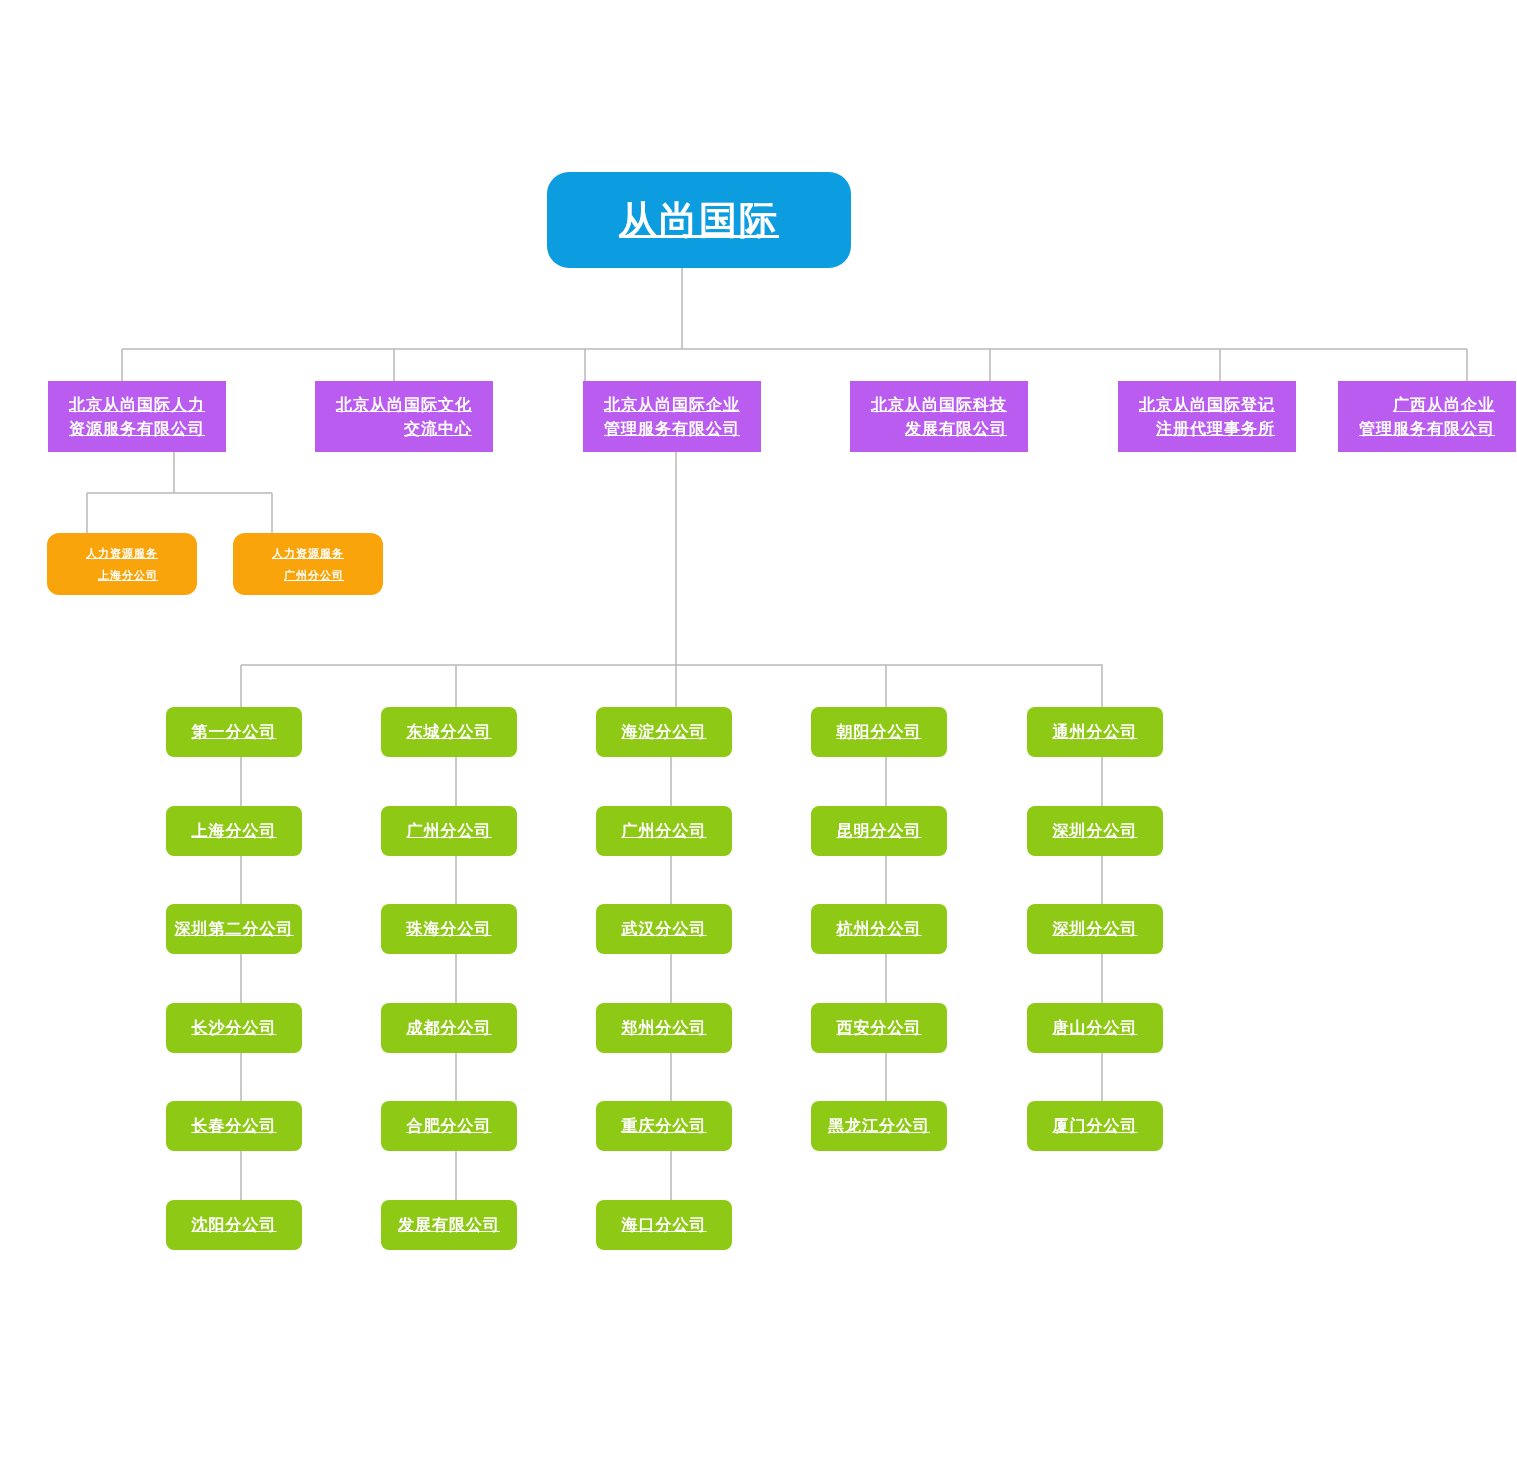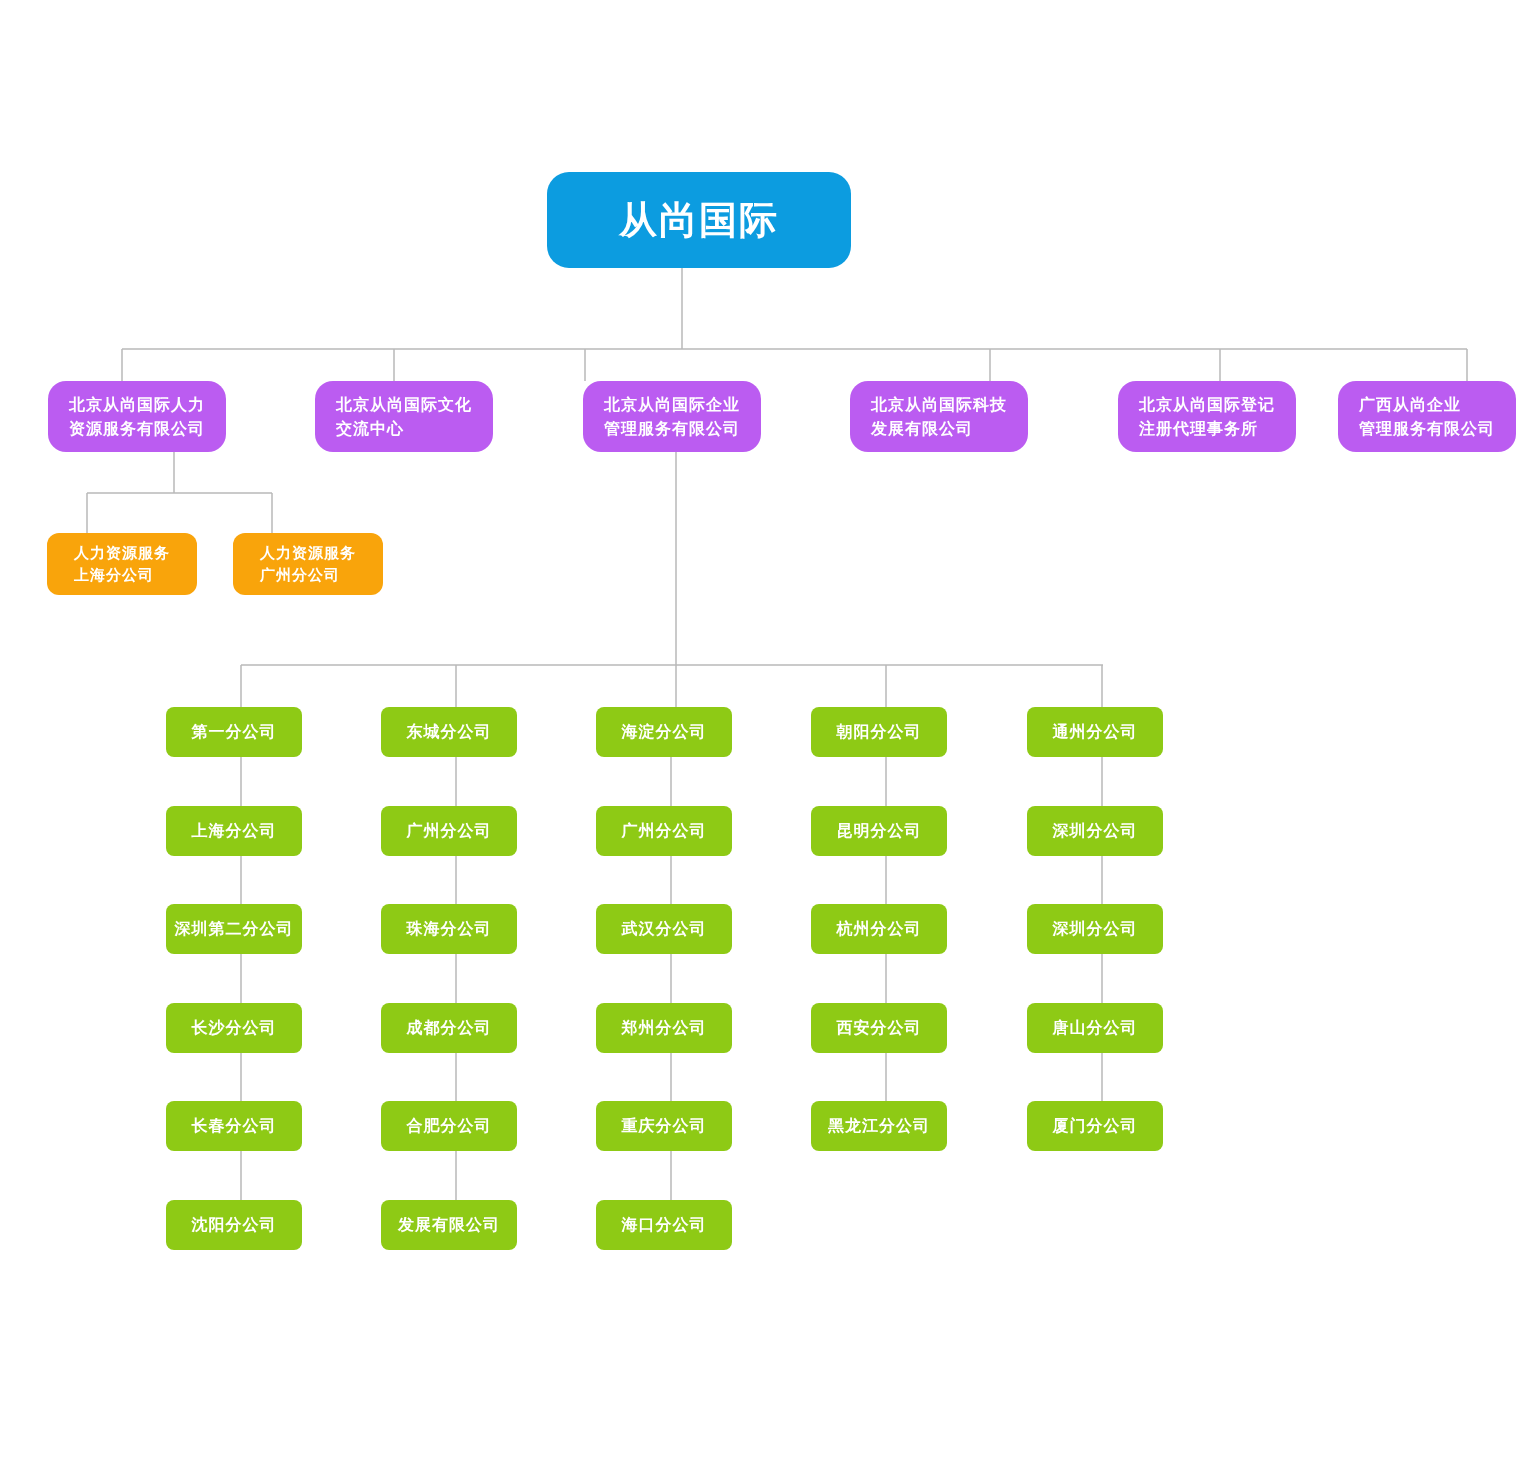--- a/index.html
+++ b/index.html
@@ -14,36 +14,37 @@
   *{margin:0;padding:0;box-sizing:border-box;}
   html,body{background:var(--bg);}
   body{
     width:1517px;height:1459px;position:relative;overflow:hidden;
     font-family:"Liberation Sans","DejaVu Sans",sans-serif;
   }
   .connector{position:absolute;left:0;top:0;width:1517px;height:1459px;pointer-events:none;}
   .connector path{stroke:var(--line-color);stroke-width:1.5;fill:none;}
   .node{
     position:absolute;display:flex;align-items:center;justify-content:center;
-    text-align:left;color:var(--text-color);font-weight:bold;
+    text-align:right;color:var(--text-color);font-weight:bold;
     white-space:pre-line;
+    text-decoration:underline;
   }
   .node-root{
     left:547px;top:172px;width:304px;height:96px;border-radius:22px;
     background:var(--root-fill);font-size:38px;letter-spacing:2px;
   }
   .node-l2{
-    top:381px;width:178px;height:71px;border-radius:18px;
+    top:381px;width:178px;height:71px;border-radius:0;
     background:var(--level2-fill);font-size:16px;line-height:24px;letter-spacing:1px;
   }
   .l2-0{left:48px}.l2-1{left:315px}.l2-2{left:583px}
   .l2-3{left:850px}.l2-4{left:1118px}.l2-5{left:1338px}
   .node-branch{
     top:533px;width:150px;height:62px;border-radius:12px;
-    background:var(--branch-fill);font-size:15px;line-height:22px;letter-spacing:1px;
+    background:var(--branch-fill);font-size:11px;line-height:22px;letter-spacing:1px;
   }
   .br-0{left:47px}.br-1{left:233px}
   .node-sub{
     width:136px;height:50px;border-radius:8px;
     background:var(--sub-fill);font-size:16px;letter-spacing:1px;
   }
   .c0{left:166px}.c1{left:381px}.c2{left:596px}.c3{left:811px}.c4{left:1027px}
   .r0{top:707px}.r1{top:806px}.r2{top:904px}.r3{top:1003px}.r4{top:1101px}.r5{top:1200px}
 </style>
 </head>

